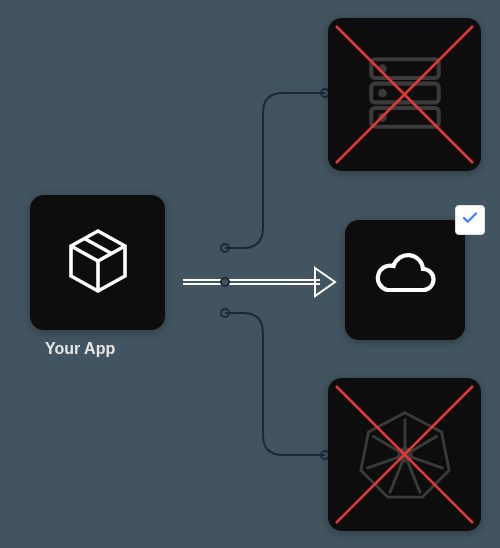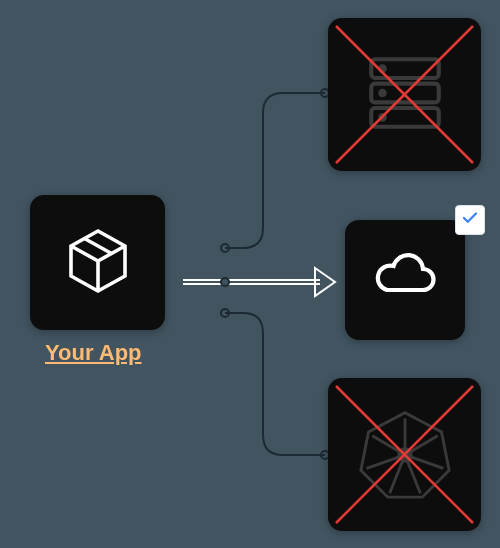--- a/index.html
+++ b/index.html
@@ -41,24 +41,23 @@
   .box-target-bot {
     left: 328px;
     top: 378px;
     width: 153px;
     height: 153px;
   }
   .caption {
     position: absolute;
     left: 45px;
     top: 340px;
-    color: #fdba74;
-    font-size: 22px;
+    color: #e5e5e5;
+    font-size: 16px;
     font-weight: 600;
-    text-decoration: underline;
   }
   .checkmark {
     position: absolute;
     left: 455px;
     top: 205px;
     width: 30px;
     height: 30px;
     background: #fff;
     border: 1px solid #d9e2ec;
     border-radius: 4px;

